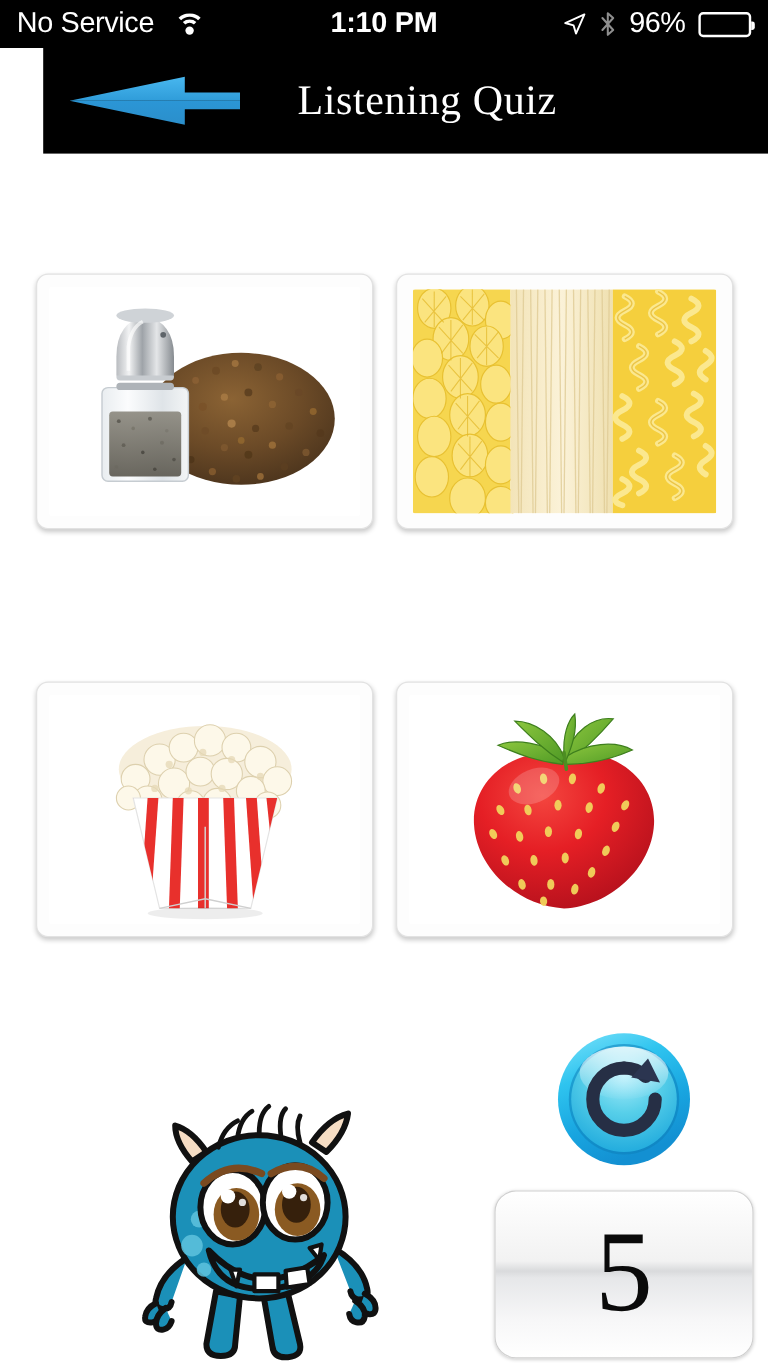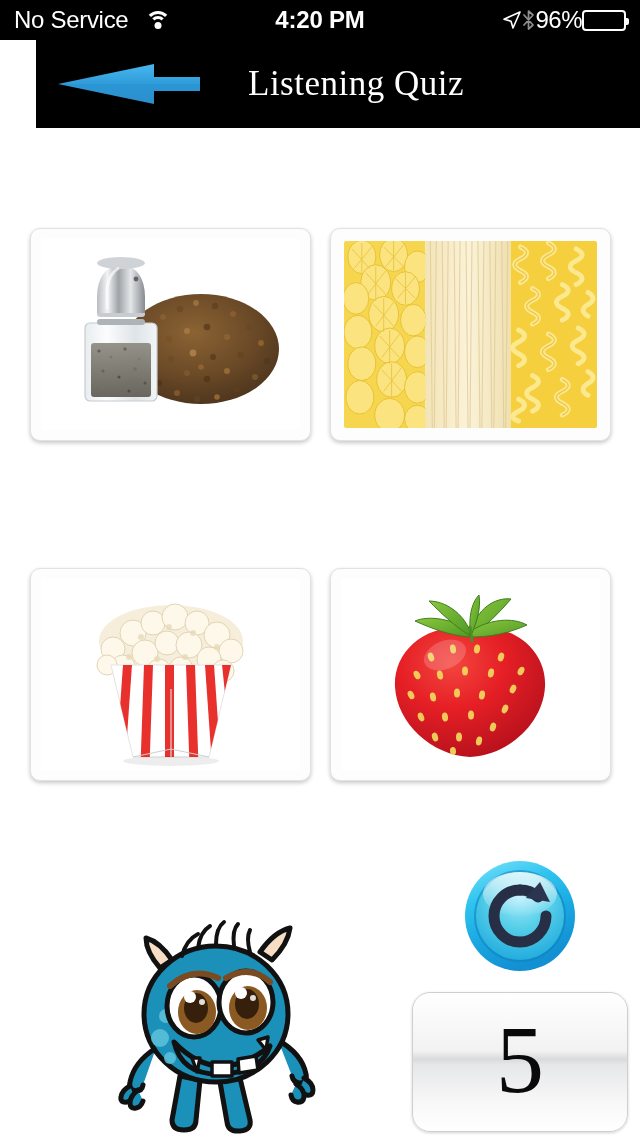--- a/index.html
+++ b/index.html
@@ -12,21 +12,21 @@
   }
 
   
   #status-bar{
     position:absolute; left:0; top:0; width:640px; height:40px;
     background:#000; color:#fff;
     display:flex; align-items:center;
   }
   .sb-left{ position:absolute; left:14px; display:flex; align-items:center; gap:17px; }
   .sb-center{ position:absolute; left:0; width:640px; text-align:center; }
-  .sb-right{ position:absolute; right:14px; display:flex; align-items:center; gap:0; }
+  .sb-right{ position:absolute; right:14px; display:flex; align-items:center; gap:11px; }
   .sb-text{ font-size:24px; font-weight:400; letter-spacing:-0.3px; line-height:26px; }
   .sb-time{ font-size:24px; font-weight:700; letter-spacing:-0.2px; }
   .sb-pct{ font-size:24px; font-weight:400; letter-spacing:-0.5px; }
 
   .wifi-icon{ width:26px; height:20px; position:relative; display:inline-block; }
   .wifi-icon i{
     position:absolute; left:50%; border:3px solid #fff; border-bottom-color:transparent;
     border-left-color:transparent; border-right-color:transparent; border-radius:50%;
     transform:translateX(-50%);
   }
@@ -117,21 +117,21 @@
 <div id="status-bar">
   <div class="sb-left">
     <span class="sb-text">No Service</span>
     <span class="wifi-icon">
         <i></i>
         <i></i>
         <i></i>
       </span>
   </div>
   <div class="sb-center">
-    <span class="sb-time">4:20 PM</span>
+    <span class="sb-time">1:10 PM</span>
   </div>
   <div class="sb-right">
     <svg class="loc-icon" viewBox="0 0 20 20">
       <path d="M18 2 L2 9.2 L9 11.2 L11 18 Z" fill="none" stroke="#fff" stroke-width="1.6" stroke-linejoin="round"></path>
     </svg>
     <svg class="bt-icon" viewBox="0 0 13 22">
       <path d="M2 6 L11 16 L6.5 20 L6.5 2 L11 6 L2 16" fill="none" stroke="#8e8e8e" stroke-width="1.7" stroke-linejoin="round" stroke-linecap="round"></path>
     </svg>
     <span class="sb-pct">96%</span>
     <span class="battery"><span class="fill" style="width:94%"></span></span>

